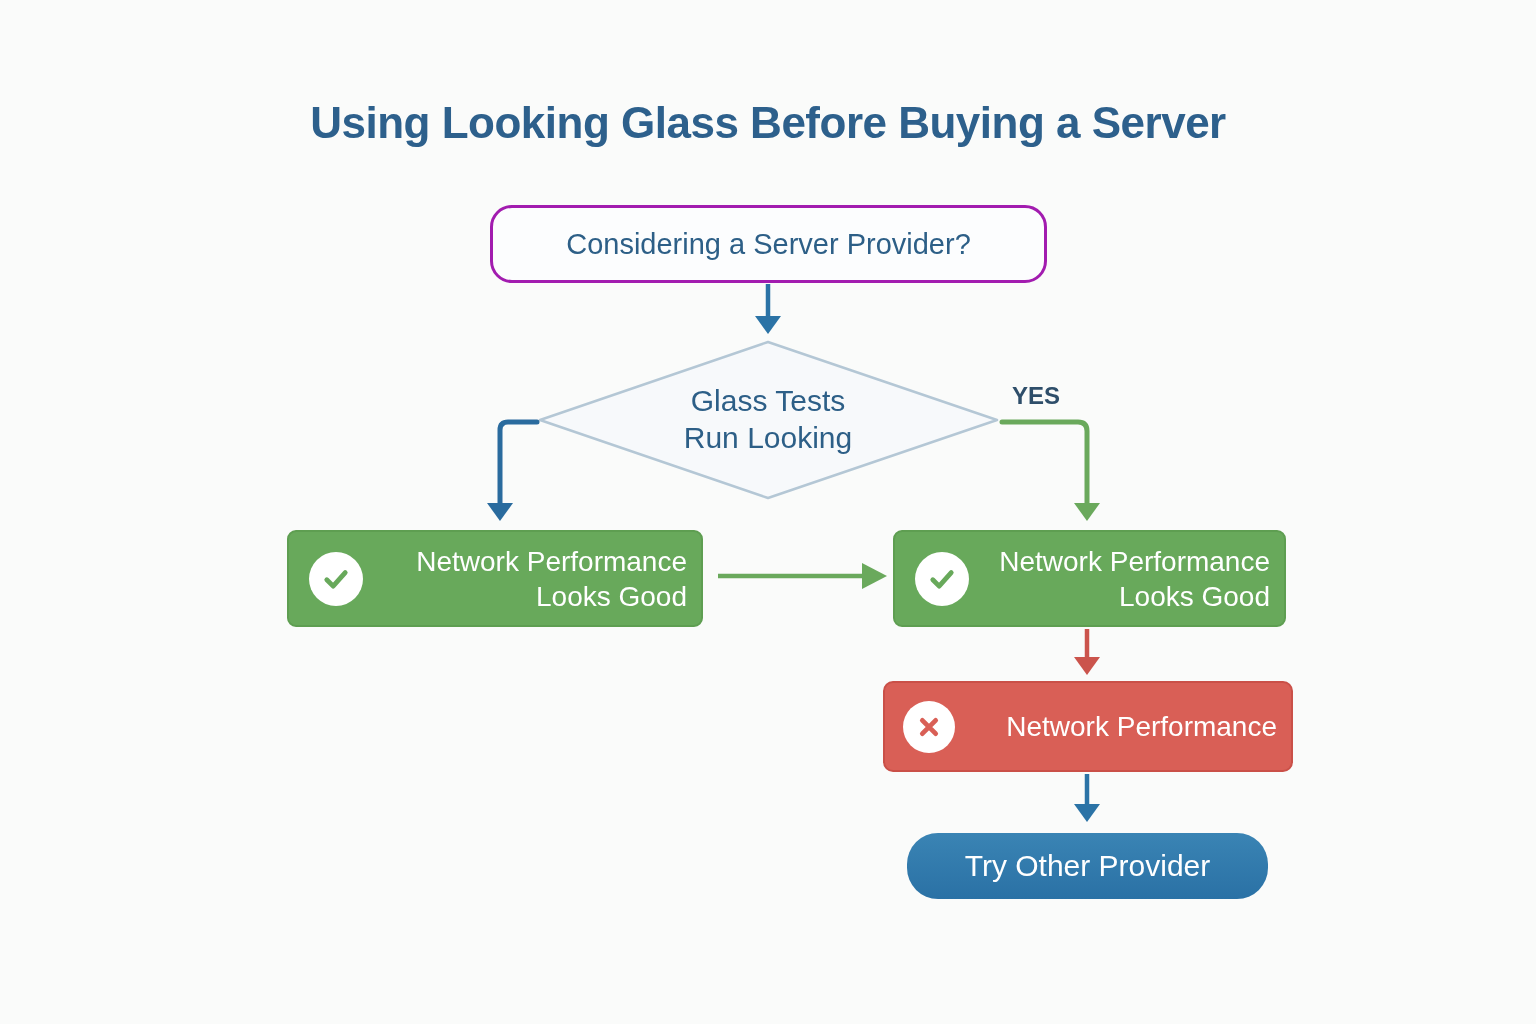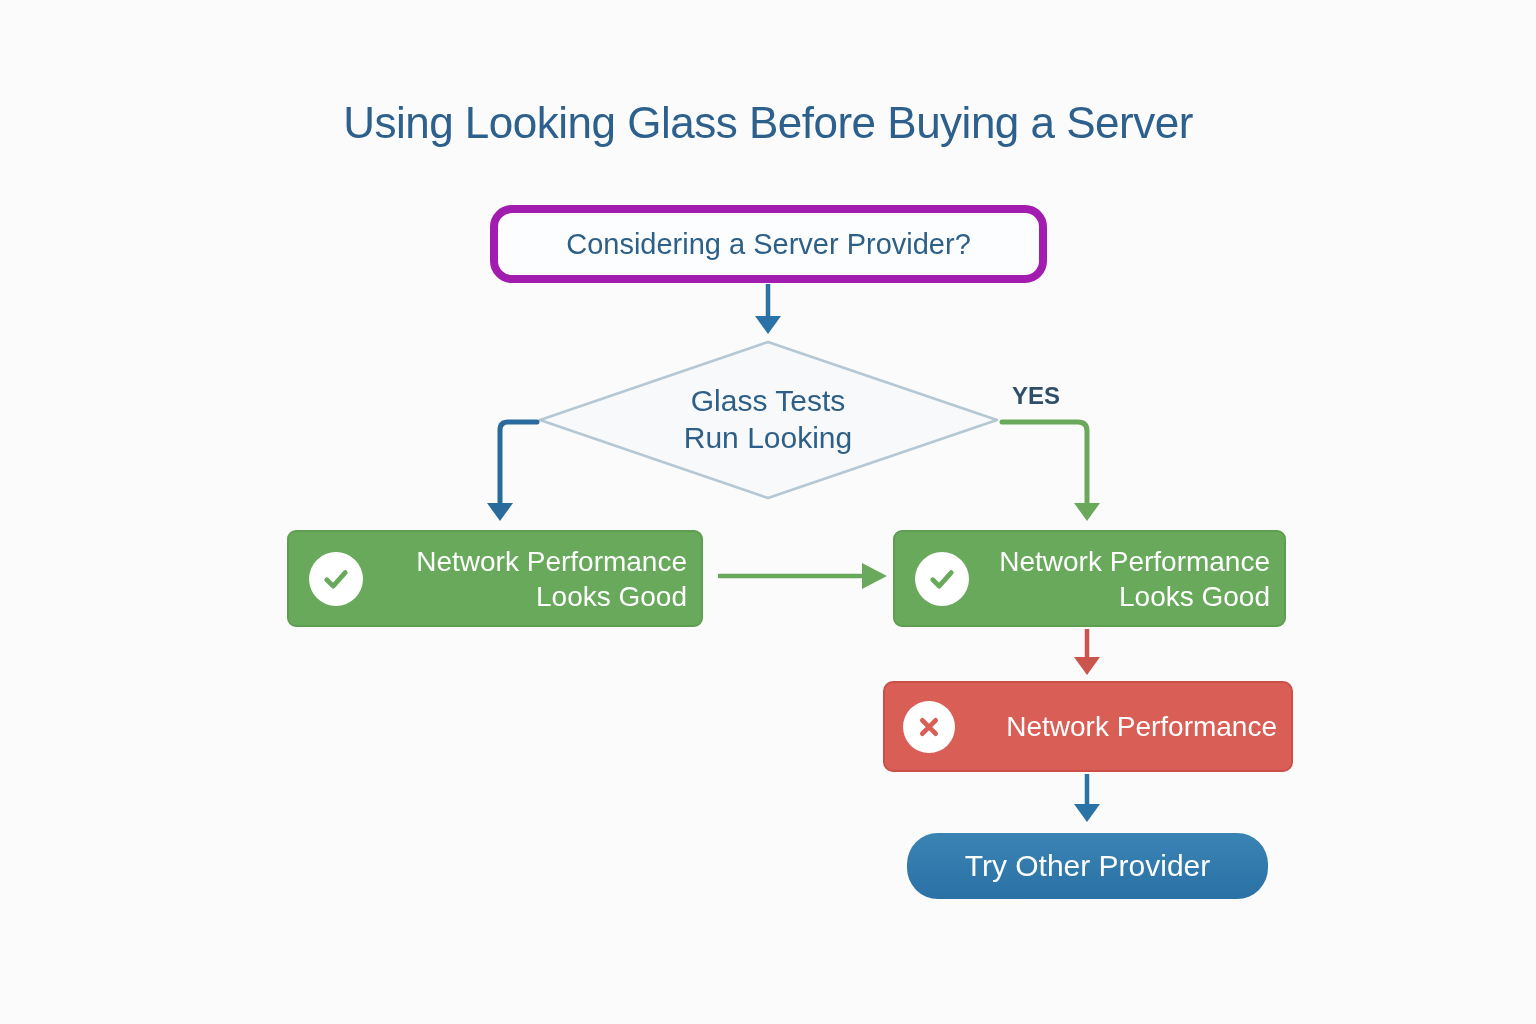--- a/index.html
+++ b/index.html
@@ -20,38 +20,38 @@
     inset: 0;
     pointer-events: none;
   }
   .title {
     position: absolute;
     top: 98px;
     left: 0;
     width: 100%;
     text-align: center;
     font-size: 44px;
-    font-weight: 400;
+    font-weight: 700;
     letter-spacing: -0.5px;
     color: #2d608c;
   }
   .node {
     position: absolute;
     box-sizing: border-box;
     display: flex;
     align-items: center;
     justify-content: center;
   }
   .start-node {
     left: 490px;
     top: 205px;
     width: 557px;
     height: 78px;
     background: #fcfdfe;
-    border: 8px solid #a21caf;
+    border: 3px solid #a21caf;
     border-radius: 22px;
     font-size: 29px;
     color: #2d5f87;
   }
   .decision-label {
     position: absolute;
     left: 618px;
     top: 382px;
     width: 300px;
     text-align: center;

